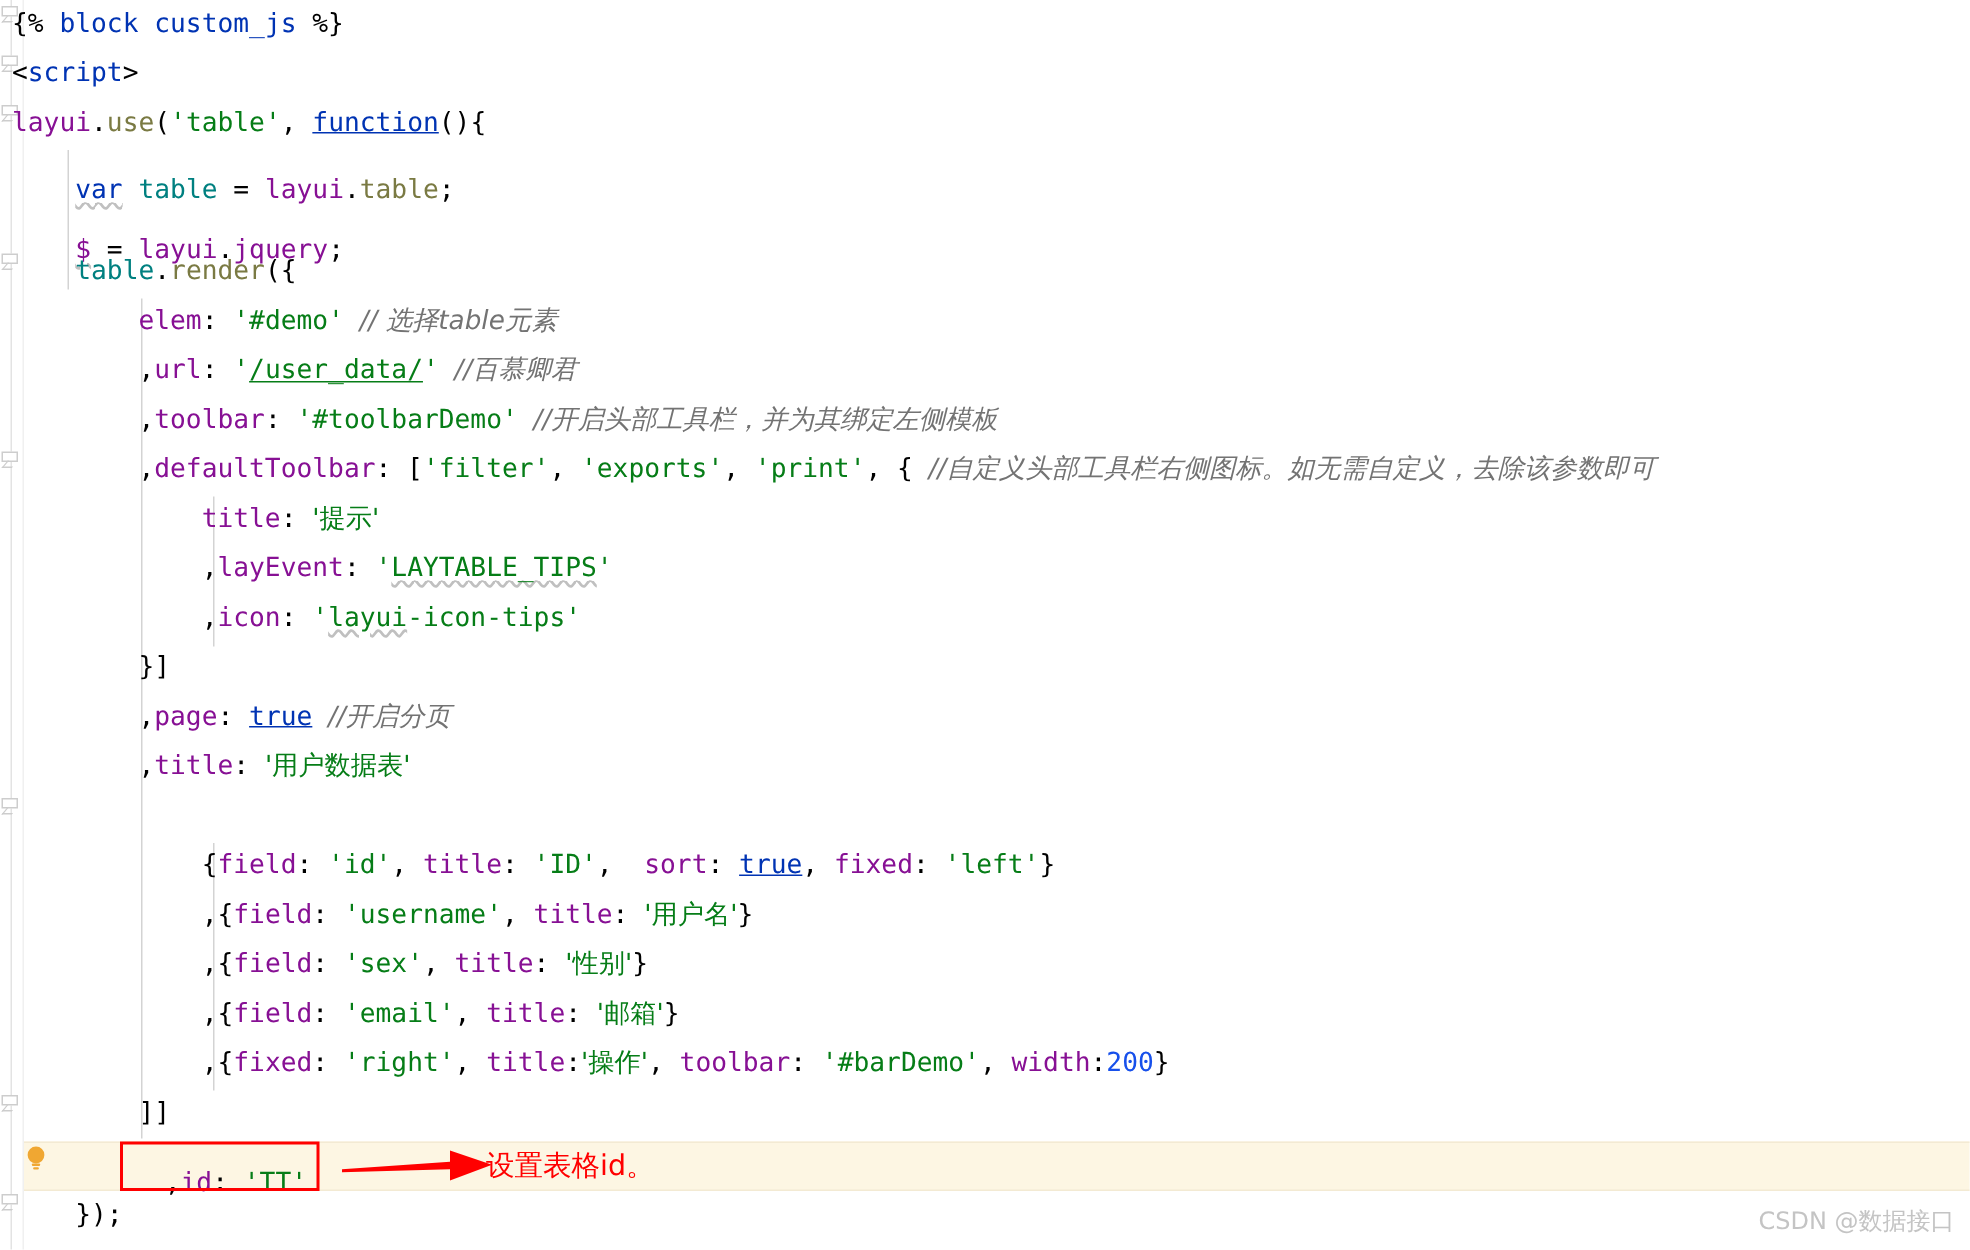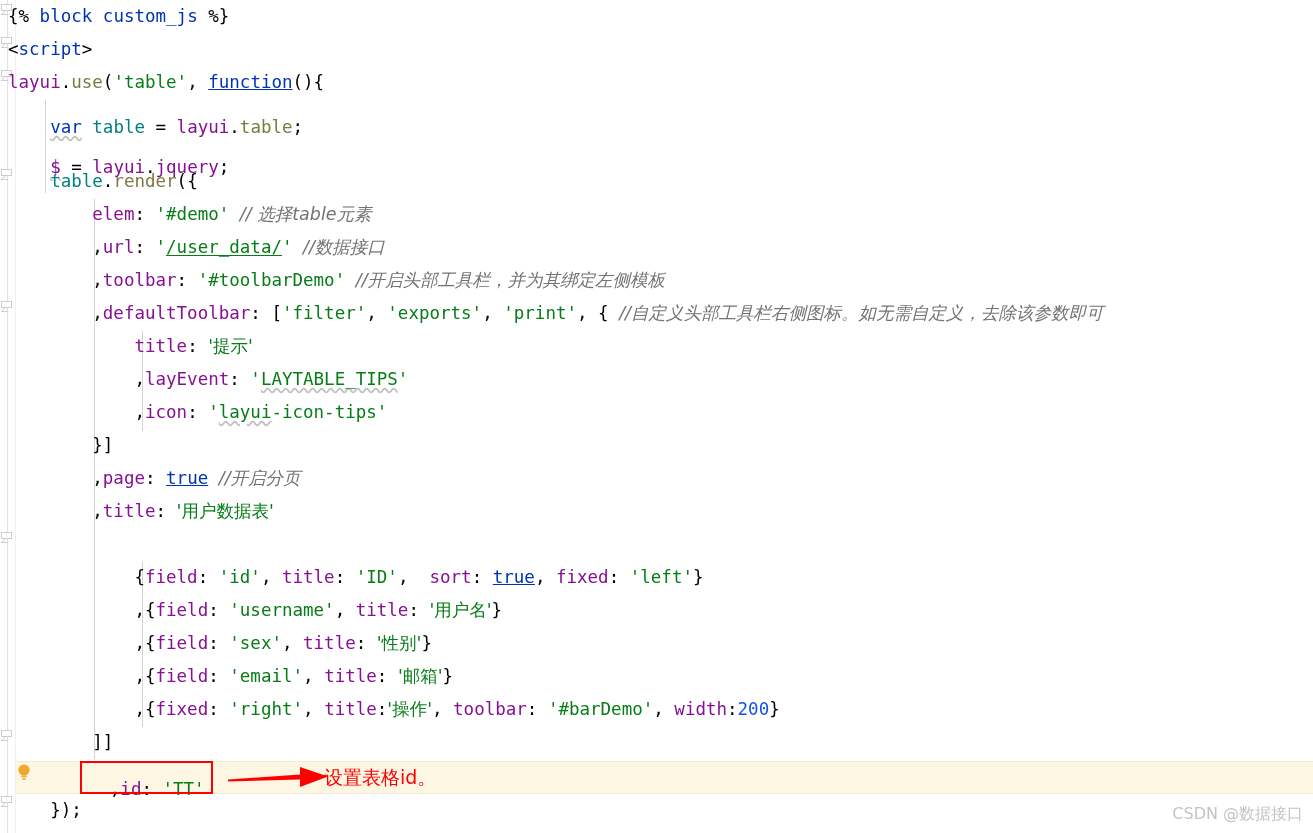--- a/index.html
+++ b/index.html
@@ -236,21 +236,21 @@
     </div>
 
   <div id="code">
       <div class="line" style="top: 0px; left: 8px;"><span class="txt t-plain">{% </span><span class="txt t-tag">block</span><span class="txt t-plain"> </span><span class="txt t-tag">custom_js</span><span class="txt t-plain"> %}</span></div>
       <div class="line" style="top: 33px; left: 8px;"><span class="txt t-plain">&lt;</span><span class="txt t-tag">script</span><span class="txt t-plain">&gt;</span></div>
       <div class="line" style="top: 66px; left: 8px;"><span class="txt t-purple">layui</span><span class="txt t-plain">.</span><span class="txt t-olive">use</span><span class="txt t-plain">(</span><span class="txt t-str">'table'</span><span class="txt t-plain">, </span><span class="txt t-kw">function</span><span class="txt t-plain">(){</span></div>
       <div class="line" style="top: 99px; left: 8px; margin-top: 12px;"><span class="txt t-plain">    </span><span class="txt t-kw u-wavy">var</span><span class="txt t-plain"> </span><span class="txt t-teal">table</span><span class="txt t-plain"> = </span><span class="txt t-purple">layui</span><span class="txt t-plain">.</span><span class="txt t-olive">table</span><span class="txt t-plain">;</span></div>
       <div class="line" style="top: 132px; left: 8px; margin-top: 19px;"><span class="txt t-plain">    </span><span class="txt t-purple u-wavy">$</span><span class="txt t-plain"> = </span><span class="txt t-purple">layui</span><span class="txt t-plain">.</span><span class="txt t-purple">jquery</span><span class="txt t-plain">;</span></div>
       <div class="line" style="top: 165px; left: 8px; text-align: right;"><span class="txt t-plain">    </span><span class="txt t-teal">table</span><span class="txt t-plain">.</span><span class="txt t-olive">render</span><span class="txt t-plain">({</span></div>
       <div class="line" style="top: 198px; left: 8px;"><span class="txt t-plain">        </span><span class="txt t-purple">elem</span><span class="txt t-plain">: </span><span class="txt t-str">'#demo'</span><span class="txt t-plain"> </span><span class="txt t-comment t-cjk">// 选择table元素</span></div>
-      <div class="line" style="top: 231px; left: 8px;"><span class="txt t-plain">        ,</span><span class="txt t-purple">url</span><span class="txt t-plain">: </span><span class="txt t-str">'</span><span class="txt t-str u-link">/user_data/</span><span class="txt t-str">'</span><span class="txt t-plain"> </span><span class="txt t-comment t-cjk">//数据接口</span></div>
+      <div class="line" style="top: 231px; left: 8px;"><span class="txt t-plain">        ,</span><span class="txt t-purple">url</span><span class="txt t-plain">: </span><span class="txt t-str">'</span><span class="txt t-str u-link">/user_data/</span><span class="txt t-str">'</span><span class="txt t-plain"> </span><span class="txt t-comment t-cjk">//百慕卿君</span></div>
       <div class="line" style="top: 264px; left: 8px;"><span class="txt t-plain">        ,</span><span class="txt t-purple">toolbar</span><span class="txt t-plain">: </span><span class="txt t-str">'#toolbarDemo'</span><span class="txt t-plain"> </span><span class="txt t-comment t-cjk">//开启头部工具栏，并为其绑定左侧模板</span></div>
       <div class="line" style="top: 297px; left: 8px;"><span class="txt t-plain">        ,</span><span class="txt t-purple">defaultToolbar</span><span class="txt t-plain">: [</span><span class="txt t-str">'filter'</span><span class="txt t-plain">, </span><span class="txt t-str">'exports'</span><span class="txt t-plain">, </span><span class="txt t-str">'print'</span><span class="txt t-plain">, { </span><span class="txt t-comment t-cjk">//自定义头部工具栏右侧图标。如无需自定义，去除该参数即可</span></div>
       <div class="line" style="top: 330px; left: 8px;"><span class="txt t-plain">            </span><span class="txt t-purple">title</span><span class="txt t-plain">: </span><span class="txt t-str t-cjk">'提示'</span></div>
       <div class="line" style="top: 363px; left: 8px;"><span class="txt t-plain">            ,</span><span class="txt t-purple">layEvent</span><span class="txt t-plain">: </span><span class="txt t-str">'</span><span class="txt t-str u-wavy">LAYTABLE_TIPS</span><span class="txt t-str">'</span></div>
       <div class="line" style="top: 396px; left: 8px;"><span class="txt t-plain">            ,</span><span class="txt t-purple">icon</span><span class="txt t-plain">: </span><span class="txt t-str">'</span><span class="txt t-str u-wavy">layui</span><span class="txt t-str">-icon-tips'</span></div>
       <div class="line" style="top: 429px; left: 8px;"><span class="txt t-plain">        }]</span></div>
       <div class="line" style="top: 462px; left: 8px;"><span class="txt t-plain">        ,</span><span class="txt t-purple">page</span><span class="txt t-plain">: </span><span class="txt t-kw">true</span><span class="txt t-plain"> </span><span class="txt t-comment t-cjk">//开启分页</span></div>
       <div class="line" style="top: 495px; left: 8px;"><span class="txt t-plain">        ,</span><span class="txt t-purple">title</span><span class="txt t-plain">: </span><span class="txt t-str t-cjk">'用户数据表'</span></div>
       <div class="line" style="top: 561px; left: 8px;"><span class="txt t-plain">            {</span><span class="txt t-purple">field</span><span class="txt t-plain">: </span><span class="txt t-str">'id'</span><span class="txt t-plain">, </span><span class="txt t-purple">title</span><span class="txt t-plain">: </span><span class="txt t-str">'ID'</span><span class="txt t-plain">,  </span><span class="txt t-purple">sort</span><span class="txt t-plain">: </span><span class="txt t-kw">true</span><span class="txt t-plain">, </span><span class="txt t-purple">fixed</span><span class="txt t-plain">: </span><span class="txt t-str">'left'</span><span class="txt t-plain">}</span></div>
       <div class="line" style="top: 594px; left: 8px;"><span class="txt t-plain">            ,{</span><span class="txt t-purple">field</span><span class="txt t-plain">: </span><span class="txt t-str">'username'</span><span class="txt t-plain">, </span><span class="txt t-purple">title</span><span class="txt t-plain">: </span><span class="txt t-str t-cjk">'用户名'</span><span class="txt t-plain">}</span></div>

